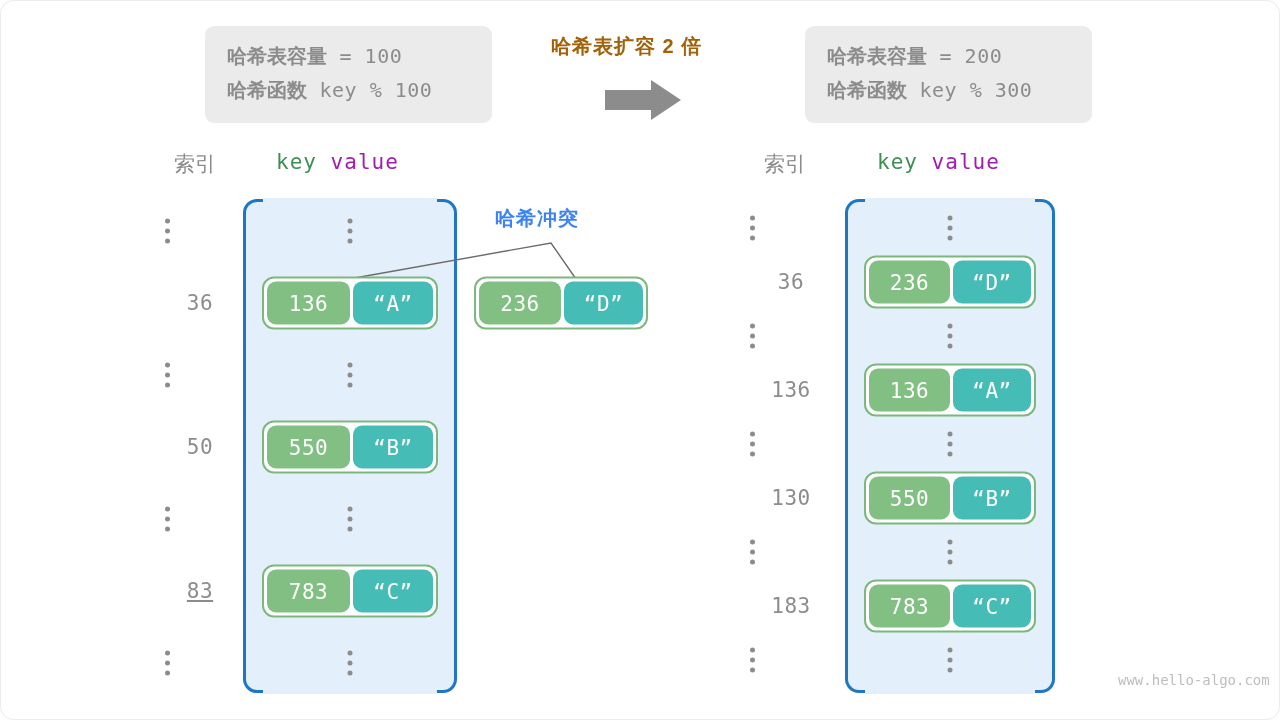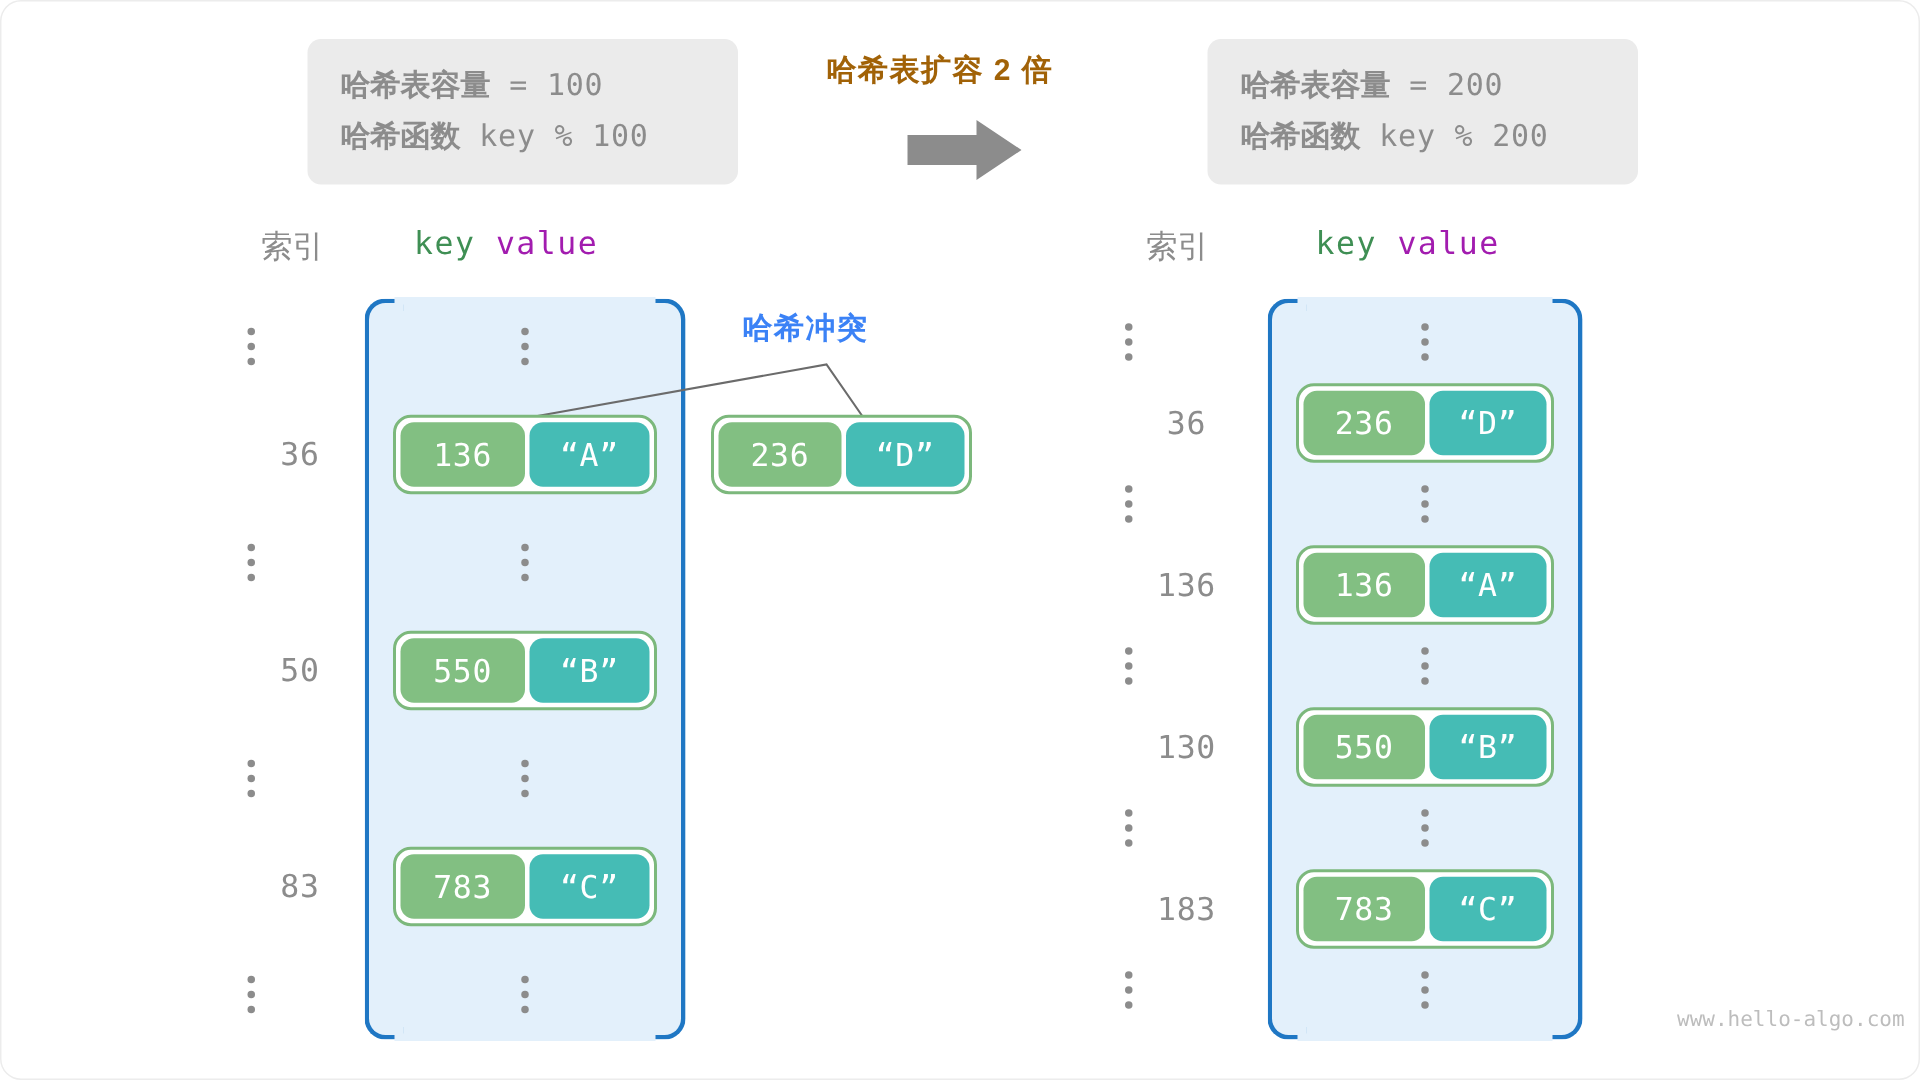--- a/index.html
+++ b/index.html
@@ -179,21 +179,21 @@
 
   <div class="caption" style="left:551px;top:33px;">哈希表扩容 2 倍</div>
   <div class="arrow-wrap" style="left:603px;top:78px;width:80px;height:44px;">
     <svg width="80" height="44" viewBox="0 0 80 44">
       <path d="M2 12 L48 12 L48 2 L78 22 L48 42 L48 32 L2 32 Z" fill="#8c8c8c"></path>
     </svg>
   </div>
 
   <div class="info-box" style="left:805px;top:26px;width:287px;">
     <div class="info-line"><b>哈希表容量</b><span> = 200</span></div>
-    <div class="info-line"><b>哈希函数</b><span> key % 200</span></div>
+    <div class="info-line"><b>哈希函数</b><span> key % 300</span></div>
   </div>
 
   <div class="col-head idx" style="left:174px;top:150px;">索引</div>
   <div class="col-head kv" style="left:276px;top:150px;">
     <span class="kw-key">key</span><span>&nbsp;</span><span class="kw-val">value</span>
   </div>
 
   <div class="idx-col" style="left:165px;top:190px;width:70px;height:510px;">
 
   <div class="idx-cell" style="top: 41px;">
@@ -212,21 +212,21 @@
         </div>
       </div>
       <div class="idx-cell" style="top: 257px;">50</div>
       <div class="idx-cell" style="top: 329px;">
         <div class="vdots" style="position: relative; left: 50%; top: 0px; transform: translateX(-50%);">
           <i></i>
           <i></i>
           <i></i>
         </div>
       </div>
-      <div class="idx-cell" style="top: 401px;">83</div>
+      <div class="idx-cell" style="top: 401px; text-decoration: underline;">83</div>
       <div class="idx-cell" style="top: 473px;">
         <div class="vdots" style="position: relative; left: 50%; top: 0px; transform: translateX(-50%);">
           <i></i>
           <i></i>
           <i></i>
         </div>
       </div>
     </div>
 
   <div class="bucket" style="left:243px;top:199px;width:214px;height:494px;">

